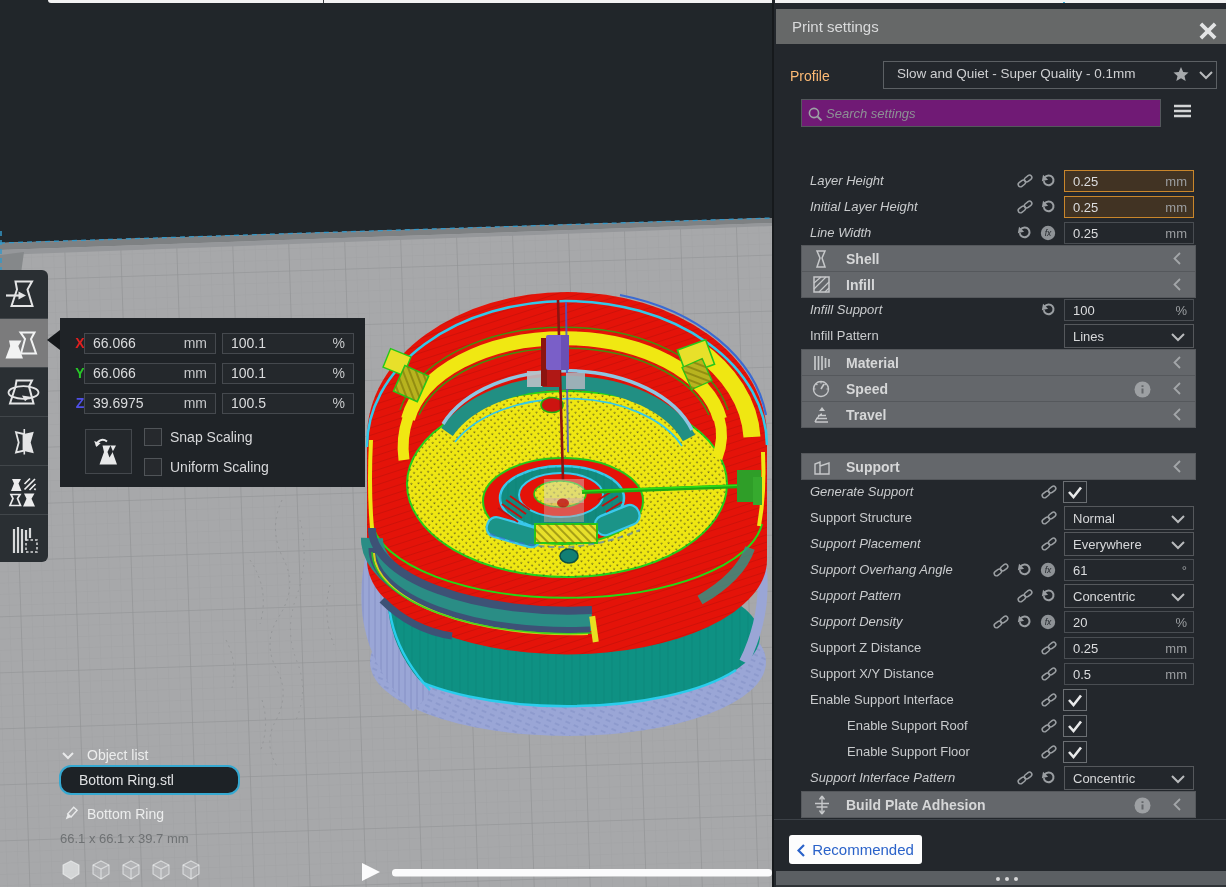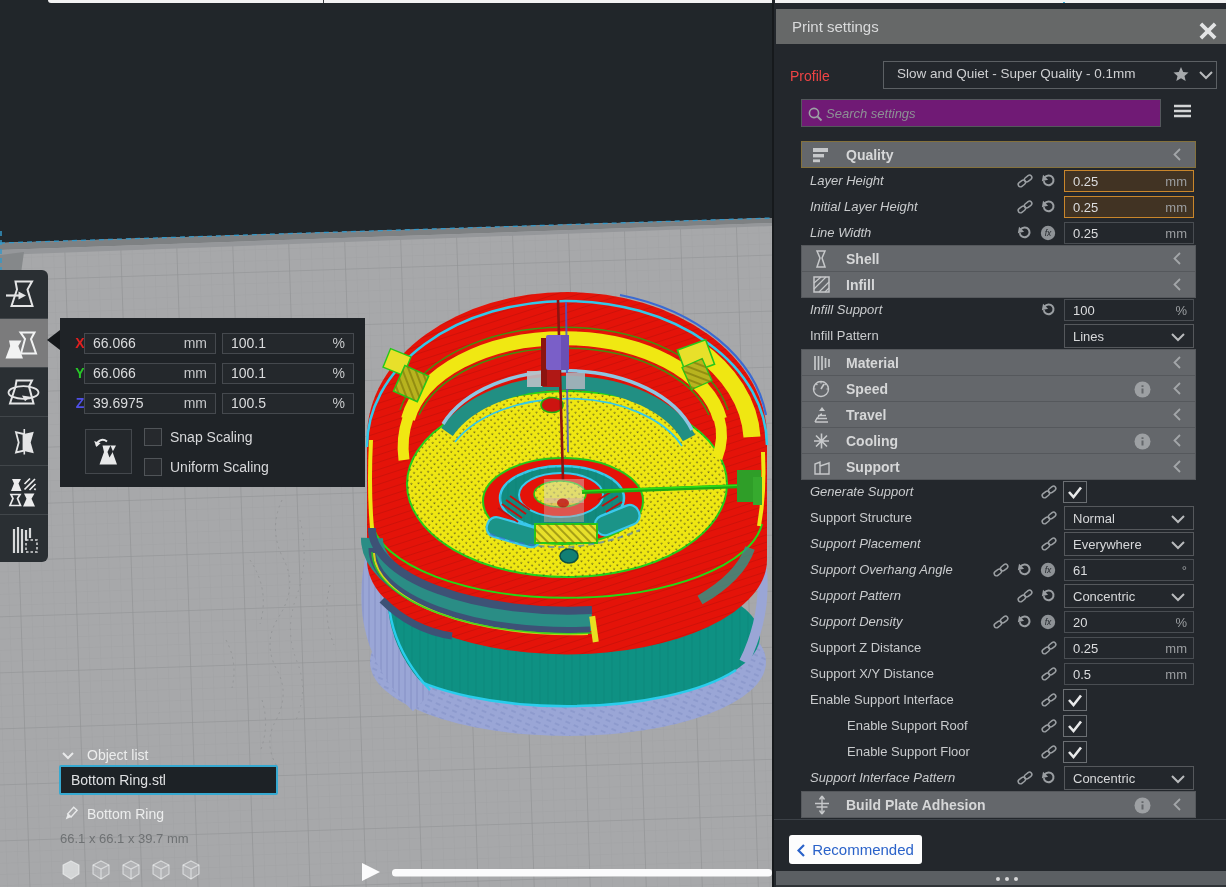--- a/index.html
+++ b/index.html
@@ -1,21 +1,21 @@
 <!DOCTYPE html>
 <html><head><meta charset="utf-8"><style>
 *{margin:0;padding:0;box-sizing:border-box}
 html,body{width:1226px;height:887px;overflow:hidden;background:#21262a;font-family:"Liberation Sans",sans-serif}
 #stage{position:absolute;left:0;top:0;width:1226px;height:887px}
 .abs{position:absolute}
 
 #panel{position:absolute;left:772px;top:3px;width:454px;height:884px;background:#23272c;border-left:2px solid #16191c}
 #phead{position:absolute;left:2px;top:6px;right:0;height:35px;background:#666868;color:#d9dadb;font-size:15px;line-height:35px;padding-left:16px}
 #pclose{position:absolute;right:8px;top:8px;width:20px;height:20px}
-.plabel{position:absolute;color:#ef4444;font-size:15px}
+.plabel{position:absolute;color:#fdba74;font-size:15px}
 #profbox{position:absolute;left:109px;top:58px;width:334px;height:28px;border:1px solid #5c6064;background:#23272c;color:#cfd0d2;font-size:13.5px;line-height:24px}
 #searchbox{position:absolute;left:27px;top:96px;width:360px;height:28px;border:1px solid #54585c;background:#701a75}
 #searchbox span{position:absolute;left:24px;top:6px;font-size:13px;font-style:italic;color:#8d9195}
 .cath{position:absolute;left:27px;width:395px;height:27px;background:#64676b;border:1px solid #55585c}
 .cath .t{position:absolute;left:44px;top:5px;font-size:14px;font-weight:bold;color:#d6d7d8}
 .cath svg.cic{position:absolute;left:9px;top:3px}
 .chl{position:absolute;right:14px;top:6px}
 .row{position:absolute;left:27px;width:399px;height:26px}
 .lb{position:absolute;left:9px;top:5px;font-size:13px;color:#c9cbcd}
 .it{font-style:italic}
@@ -47,21 +47,21 @@
 #scptr{position:absolute;left:-13px;top:12px;width:0;height:0;border-top:10px solid transparent;border-bottom:10px solid transparent;border-right:13px solid #15181b}
 .axl{position:absolute;left:13px;width:14px;font-size:14px;font-weight:bold;text-align:center}
 .sin{position:absolute;width:132px;height:21px;background:#24282c;border:1px solid #45494e;color:#dadbdd;font-size:14px;line-height:19px}
 .sin .v{position:absolute;left:8px;top:0}
 .sin .u{position:absolute;right:8px;top:0;color:#c6c8ca}
 #scbtn{position:absolute;left:25px;top:111px;width:47px;height:45px;background:#24282c;border:1px solid #44484d}
 .scb{position:absolute;left:84px;width:18px;height:18px;background:#26292d;border:1px solid #505458}
 .sclb{position:absolute;left:110px;color:#d8d9db;font-size:14px}
 
 #objlist{position:absolute;left:44px;top:742px;width:400px;height:145px;color:#eceded;white-space:nowrap}
-#objbox{position:absolute;left:15px;top:23px;width:219px;height:30px;background:#1d2226;border:2px solid #36a9d1;border-radius:2px;color:#dfe0e2;font-size:14px;line-height:26px;padding-left:10px}
+#objbox{position:absolute;left:15px;top:23px;width:181px;height:30px;background:#1d2226;border:2px solid #36a9d1;border-radius:12px;color:#dfe0e2;font-size:14px;line-height:26px;padding-left:18px}
 </style></head>
 <body>
 <div id="stage">
 
   <svg id="vp" class="abs" width="1226" height="887" viewBox="0 0 1226 887" style="left:0;top:0">
   <defs>
     <pattern id="grid" width="11.2" height="11.2" patternUnits="userSpaceOnUse" patternTransform="rotate(-1.9)">
       <rect width="11.2" height="11.2" fill="#a7a8aa"></rect>
       <path d="M0 0H11.2M0 0V11.2" stroke="#a1a3a5" stroke-width="1"></path>
     </pattern>
@@ -377,33 +377,20 @@
       <svg width="15" height="15" viewBox="0 0 15 15" style="position:absolute;left:6px;top:7px">
           <circle cx="6" cy="6" r="4.6" stroke="#9da1a5" stroke-width="1.6" fill="none"></circle>
           <path d="M9.5 9.5l4 4" stroke="#9da1a5" stroke-width="1.8"></path>
         </svg>
       <span>Search settings</span>
     </div>
     <svg width="17" height="14" viewBox="0 0 17 14" style="position:absolute;left:400px;top:101px">
         <path d="M0 2h17M0 7h17M0 12h17" stroke="#d3d5d6" stroke-width="2.4"></path>
       </svg>
 
-    <div class="cath" style="top:138px;border:1px solid #84713c">
-      <svg class="cic" width="22" height="20" viewBox="0 0 22 20">
-          <g fill="#c6c8ca">
-            <rect x="2" y="3" width="15" height="4"></rect>
-            <rect x="2" y="9" width="11" height="3.4"></rect>
-            <rect x="2" y="14.4" width="7" height="2.8"></rect>
-          </g>
-        </svg>
-      <span class="t">Quality</span>
-      <svg class="chl" width="8" height="13" viewBox="0 0 8 13">
-          <path d="M7 1L1.5 6.5 7 12" stroke="#a3a6a9" stroke-width="1.8" fill="none"></path>
-        </svg>
-    </div>
     <div class="row" style="top:165px">
         <span class="lb it">Layer Height</span>
       <svg class="ia" style="left:215px" width="18" height="16" viewBox="0 0 18 16">
           <g transform="rotate(-38 9 8)" stroke="#9a9ea2" fill="none" stroke-width="1.5">
             <rect x="1" y="5.7" width="8" height="4.6" rx="2.3"></rect>
             <rect x="9" y="5.7" width="8" height="4.6" rx="2.3"></rect>
           </g>
         </svg>
       <svg class="ia" style="left:239px" width="16" height="16" viewBox="0 0 16 16">
           <g transform="rotate(-50 8 8)">
@@ -518,35 +505,20 @@
       <svg class="chl" width="8" height="13" viewBox="0 0 8 13">
           <path d="M7 1L1.5 6.5 7 12" stroke="#a3a6a9" stroke-width="1.8" fill="none"></path>
         </svg>
     </div>
     <div class="cath" style="top:398px">
       <svg class="cic" width="22" height="20" viewBox="0 0 22 20">
           <path d="M11 2l3 4h-6z" fill="#c6c8ca"></path>
           <path d="M4 17c2-5 6-8 7-8M4 17h13M5 13.5h11M7 10.5h8" stroke="#c6c8ca" stroke-width="1.4" fill="none"></path>
         </svg>
       <span class="t">Travel</span>
-      <svg class="chl" width="8" height="13" viewBox="0 0 8 13">
-          <path d="M7 1L1.5 6.5 7 12" stroke="#a3a6a9" stroke-width="1.8" fill="none"></path>
-        </svg>
-    </div>
-    <div class="cath" style="top:424px">
-      <svg class="cic" width="22" height="20" viewBox="0 0 22 20">
-          <g stroke="#c6c8ca" stroke-width="1.6" fill="none">
-            <path d="M10.5 10L5 4.5M10.5 10L16 4.5M10.5 10L5 15.5M10.5 10L16 15.5M10.5 10V2.5M10.5 10v7.5M10.5 10H3M10.5 10h7.5"></path>
-          </g>
-        </svg>
-      <span class="t">Cooling</span>
-      <svg class="ci2" width="17" height="17" viewBox="0 0 17 17" style="position:absolute;right:44px;top:5px">
-          <circle cx="8.5" cy="8.5" r="8" fill="#9da0a3"></circle>
-          <path d="M8.5 4.2v1.8M8.5 7.5v5" stroke="#64676b" stroke-width="2"></path>
-        </svg>
       <svg class="chl" width="8" height="13" viewBox="0 0 8 13">
           <path d="M7 1L1.5 6.5 7 12" stroke="#a3a6a9" stroke-width="1.8" fill="none"></path>
         </svg>
     </div>
     <div class="cath" style="top:450px">
       <svg class="cic" width="22" height="20" viewBox="0 0 22 20">
           <path d="M4 17V7l5-2v12zM9 17V9l9-3v11z" stroke="#c6c8ca" stroke-width="1.4" fill="none"></path>
         </svg>
       <span class="t">Support</span>
       <svg class="chl" width="8" height="13" viewBox="0 0 8 13">

